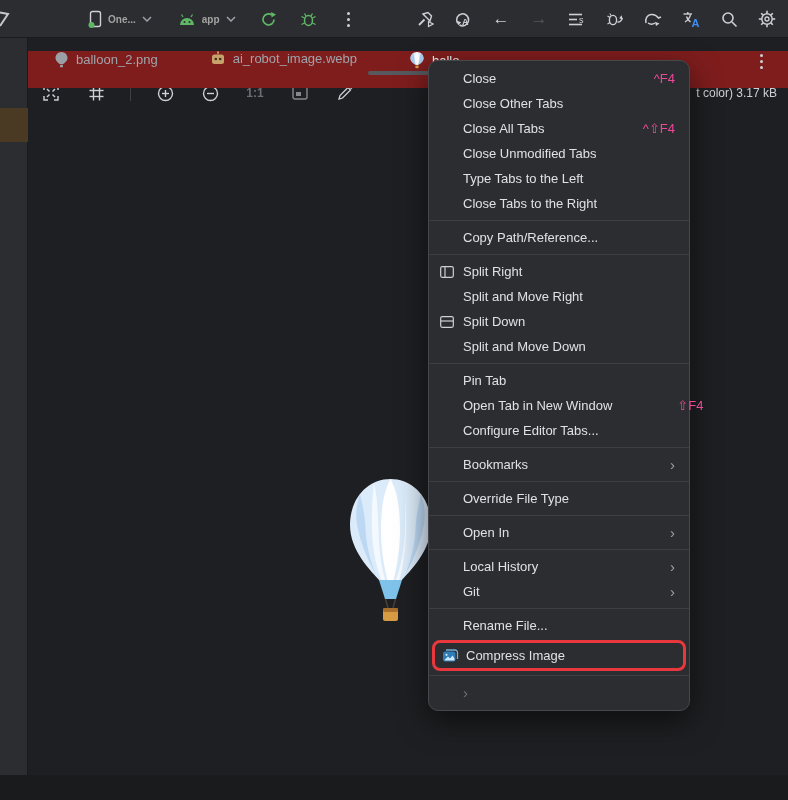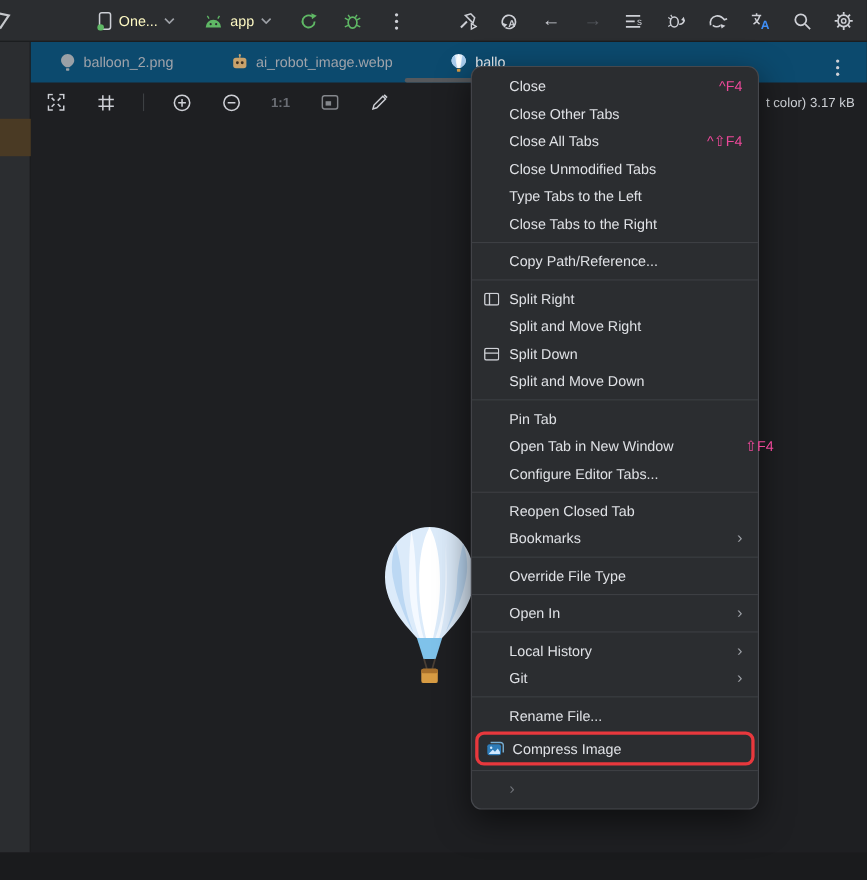--- a/index.html
+++ b/index.html
@@ -4,28 +4,28 @@
 <style>
   * { margin:0; padding:0; box-sizing:border-box; }
   html,body { width:788px; height:800px; overflow:hidden; background:#1e1f22;
     font-family:"Liberation Sans", sans-serif; }
 
   
   .topbar { position:absolute; left:0; top:0; width:788px; height:38px;
     background:#2b2d30; border-bottom:1px solid #1a1b1d; z-index:5; }
   .tb-group { position:absolute; top:0; height:38px; display:flex; align-items:center; }
   .widget { display:flex; align-items:center; gap:6px; padding:4px 8px; border-radius:6px; cursor:default; }
-  .widget-label { font-size:13px; font-weight:400; color:#fef9c3; }
+  .widget-label { font-size:10px; font-weight:700; color:#a3a3a3; }
   .icon-btn { width:30px; height:30px; display:flex; align-items:center; justify-content:center; border-radius:6px; }
   .kebab { display:flex; flex-direction:column; gap:3px; align-items:center; width:18px; }
   .kebab i { width:3px; height:3px; border-radius:50%; background:#ced0d6; display:block; }
 
   
-  .tabbar { position:absolute; left:28px; top:38px; width:760px; height:37px;
-    background:#0c4a6e; display:flex; align-items:center; z-index:4; }
+  .tabbar { position:absolute; left:28px; top:51px; width:760px; height:37px;
+    background:#7f1d1d; display:flex; align-items:flex-start; z-index:4; }
   .tab { display:flex; align-items:center; gap:7px; padding:0 26px; font-size:13px; color:#9fa3aa; }
   .tab.active { color:#ecedef; }
   .tab-scrollbar { position:absolute; left:368px; top:71px; width:150px; height:4px;
     background:#56595d; border-radius:2px; z-index:4; }
   .tabbar-kebab { position:absolute; right:12px; top:46px; z-index:4; }
 
   
   .stripe { position:absolute; left:0; top:38px; width:28px; height:737px;
     background:#2b2d30; border-right:1px solid #191a1c; z-index:3; }
   .stripe-highlight { position:absolute; left:0; top:70px; width:28px; height:34px; background:#4a3a24; }
@@ -385,23 +385,20 @@
     <span class="mi-label">Open Tab in New Window</span>
     <span class="mi-shortcut">⇧F4</span>
   </div>
   <div class="mi">
     <span class="mi-label">Configure Editor Tabs...</span>
   </div>
 
   <div class="menu-sep"></div>
 
   <div class="mi">
-    <span class="mi-label">Reopen Closed Tab</span>
-  </div>
-  <div class="mi">
     <span class="mi-label">Bookmarks</span>
     <span class="submenu-arrow">›</span>
   </div>
 
   <div class="menu-sep"></div>
 
   <div class="mi">
     <span class="mi-label">Override File Type</span>
   </div>
 

